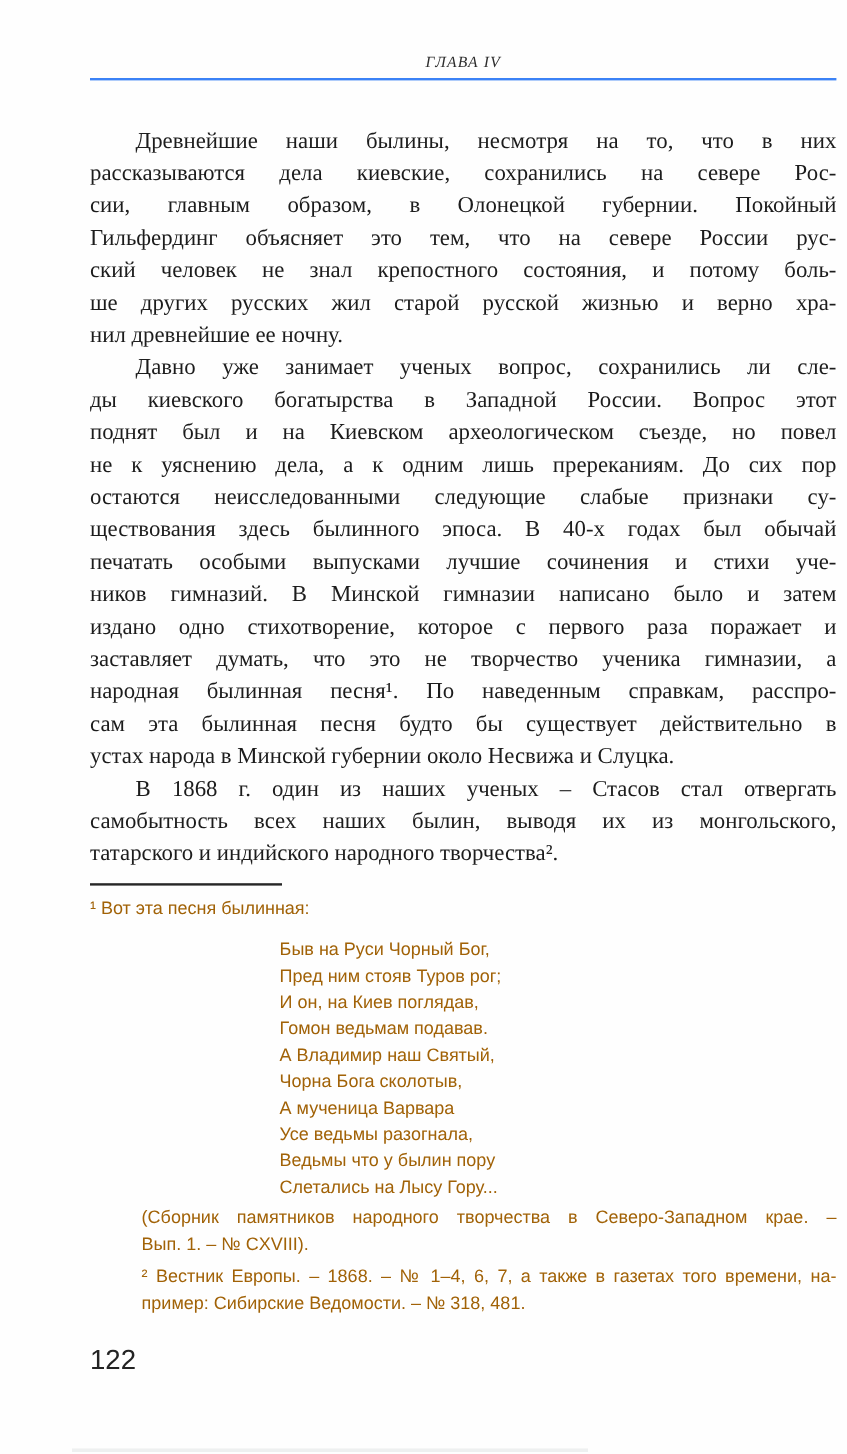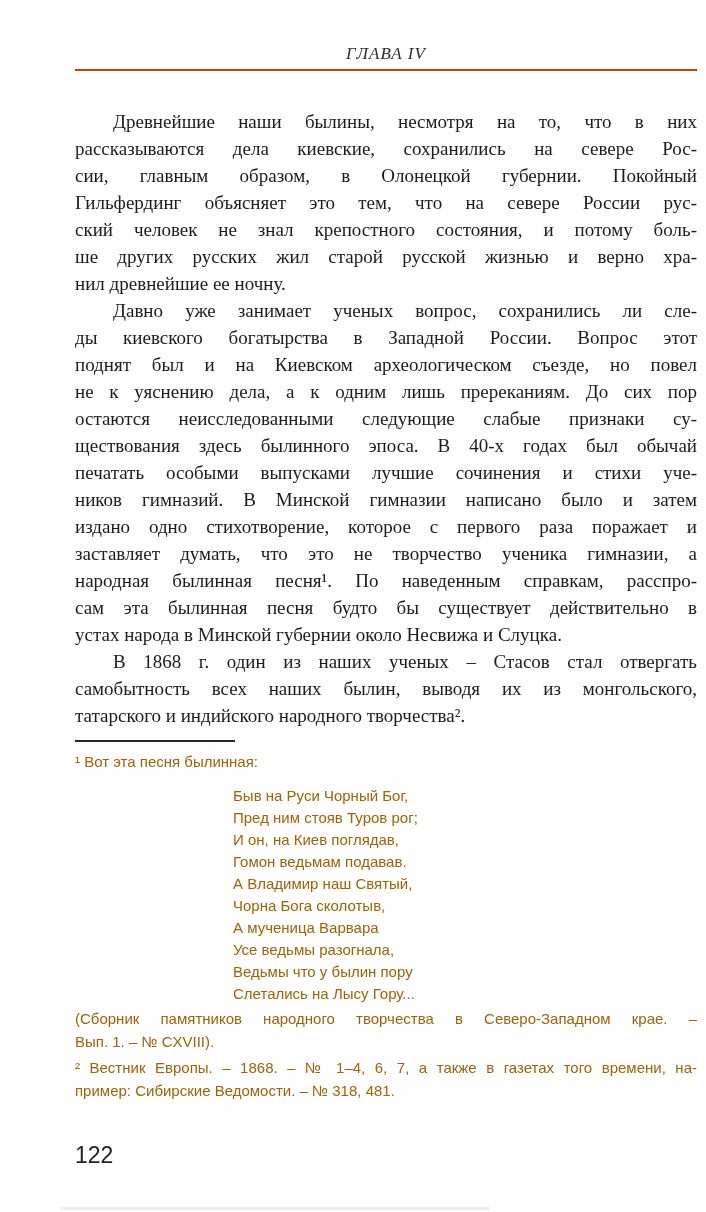--- a/index.html
+++ b/index.html
@@ -16,25 +16,25 @@
     overflow: hidden;
     padding: 44px 9px 0 75px;
     color: #1d1d1d;
   }
   .content { width: 622px; }
 
   
   .running-head {
     text-align: center;
     font-style: italic;
-    font-size: 17px;
+    font-size: 13px;
     letter-spacing: 1px;
     color: #2e2e2e;
     padding-bottom: 5px;
-    border-bottom: 2px solid #c2410c;
+    border-bottom: 2px solid #3b82f6;
   }
 
   
   .bodytext {
     margin-top: 37px;
     font-size: 19px;
     line-height: 27px;
     color: #1c1c1c;
   }
   .para .ln {
@@ -61,27 +61,28 @@
   .fn-intro { margin-top: 8px; }
   .poem {
     margin-top: 12px;
     margin-left: 158px;
     line-height: 22px;
   }
   .fnblock { margin-top: 3px; }
   .fnblock .ln {
     text-align: justify;
     text-align-last: justify;
+    margin-left: 43px;
   }
   .fnblock .ln.last { text-align-last: left; }
   .fnblock.src { margin-top: 2px; }
 
   
   .page-number {
-    margin-top: 40px;
+    margin-top: 22px;
     font-family: "Liberation Sans", sans-serif;
     font-size: 23px;
     color: #232323;
   }
 
   
   .scan-artifact {
     position: absolute;
     left: 60px;
     bottom: 2px;

